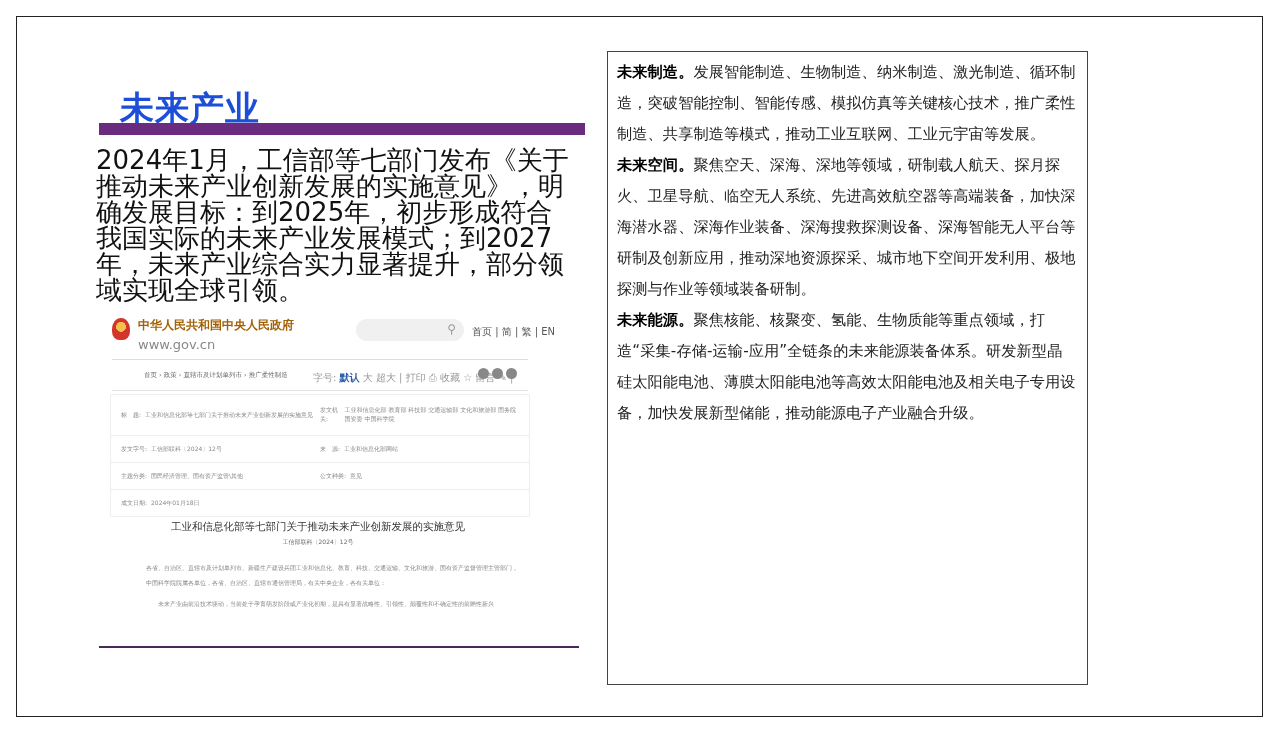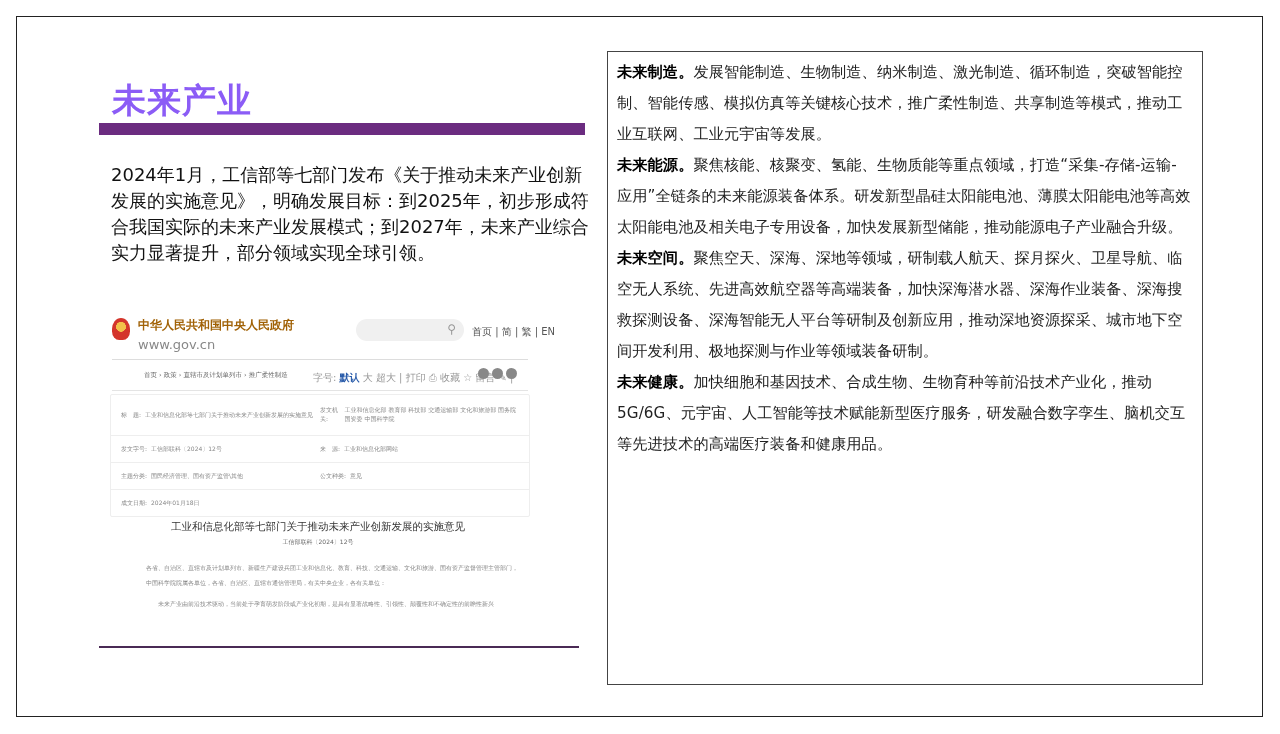--- a/index.html
+++ b/index.html
@@ -1,24 +1,24 @@
 <!DOCTYPE html>
 <html><head>
 <meta charset="utf-8">
 <style>
   html, body { margin: 0; padding: 0; background: #ffffff; }
   body { width: 1280px; height: 734px; position: relative; overflow: hidden;
          font-family: "DejaVu Sans", "Liberation Sans", sans-serif; }
   .frame { position: absolute; left: 16px; top: 16px; width: 1247px; height: 701px;
            border: 1.5px solid #222; box-sizing: border-box; background: #fff; }
   .title { position: absolute; left: 104px; top: 70px; font-size: 34px; font-weight: bold;
-           color: #8b5cf6; letter-spacing: 1px; margin: 8px; }
+           color: #1d4ed8; letter-spacing: 1px; margin: 16px; }
   .purple-bar { position: absolute; left: 99px; top: 123px; width: 486px; height: 12px; background: #6B2C80; }
-  .intro { position: absolute; left: 95px; top: 146px; width: 480px; font-size: 18px; line-height: 26px;
-           color: #111; margin: 16px; }
+  .intro { position: absolute; left: 95px; top: 146px; width: 480px; font-size: 26px; line-height: 26px;
+           color: #111; margin: 1px; }
   .bottom-rule { position: absolute; left: 99px; top: 646px; width: 480px; height: 2px; background: #4a2a55; }
 
   
   .gov { position: absolute; left: 108px; top: 310px; width: 420px; height: 320px; background: #fff; color: #999; font-size: 7px; }
   .gov-header { position: absolute; left: 0; top: 0; width: 420px; height: 40px; }
   .emblem { position: absolute; left: 4px; top: 8px; width: 18px; height: 22px; border-radius: 50% 50% 40% 40%;
             background: radial-gradient(circle at 50% 40%, #f2c14a 0 30%, #d4352b 32% 100%); }
   .gov-name { position: absolute; left: 30px; top: 7px; font-size: 12px; font-weight: bold; color: #a16207; white-space: nowrap; }
   .gov-url { position: absolute; left: 30px; top: 27px; font-size: 13px; color: #888; }
   .gov-search { position: absolute; left: 248px; top: 9px; width: 108px; height: 22px; border-radius: 11px; background: #f0f0f0; }
@@ -38,21 +38,21 @@
   .meta-cell { flex: 1; display: flex; gap: 4px; }
   .doc-title { position: absolute; left: 0; top: 210px; width: 420px; text-align: center; font-family: "DejaVu Serif", serif;
                font-size: 10.5px; color: #333; }
   .doc-no { position: absolute; left: 0; top: 228px; width: 420px; text-align: center; font-size: 6px; color: #666; }
   .doc-body { position: absolute; left: 38px; top: 250px; width: 374px; font-family: "DejaVu Serif", serif; font-size: 6px;
               line-height: 15px; color: #888; }
   .doc-body p { margin: 0 0 6px 0; }
   .doc-body p.indent { text-indent: 12px; }
 
   
-  .panel { position: absolute; left: 607px; top: 51px; width: 596px; height: 634px; border: 1.5px solid #444;
+  .panel { position: absolute; left: 607px; top: 51px; width: 481px; height: 634px; border: 1.5px solid #444;
            box-sizing: border-box; padding: 5px 10px 0 9px; }
   .section { font-size: 15.2px; line-height: 31px; color: #222; margin: 0; letter-spacing: 0.1px; }
   .section .hd { font-weight: bold; color: #000; }
 </style>
 </head>
 <body>
 
 <div class="frame"></div>
 
 <h1 class="title">未来产业</h1>
@@ -134,16 +134,15 @@
   <div class="doc-body">
     <p>各省、自治区、直辖市及计划单列市、新疆生产建设兵团工业和信息化、教育、科技、交通运输、文化和旅游、国有资产监督管理主管部门，中国科学院院属各单位，各省、自治区、直辖市通信管理局，有关中央企业，各有关单位：</p>
     <p class="indent">未来产业由前沿技术驱动，当前处于孕育萌发阶段或产业化初期，是具有显著战略性、引领性、颠覆性和不确定性的前瞻性新兴</p>
   </div>
 </div>
 
 <div class="bottom-rule"></div>
 
 <div class="panel">
   <p class="section"><span class="hd">未来制造。</span><span>发展智能制造、生物制造、纳米制造、激光制造、循环制造，突破智能控制、智能传感、模拟仿真等关键核心技术，推广柔性制造、共享制造等模式，推动工业互联网、工业元宇宙等发展。</span></p>
+  <p class="section"><span class="hd">未来空间。</span><span>聚焦空天、深海、深地等领域，研制载人航天、探月探火、卫星导航、临空无人系统、先进高效航空器等高端装备，加快深海潜水器、深海作业装备、深海搜救探测设备、深海智能无人平台等研制及创新应用，推动深地资源探采、城市地下空间开发利用、极地探测与作业等领域装备研制。</span></p>
   <p class="section"><span class="hd">未来能源。</span><span>聚焦核能、核聚变、氢能、生物质能等重点领域，打造“采集-存储-运输-应用”全链条的未来能源装备体系。研发新型晶硅太阳能电池、薄膜太阳能电池等高效太阳能电池及相关电子专用设备，加快发展新型储能，推动能源电子产业融合升级。</span></p>
-  <p class="section"><span class="hd">未来空间。</span><span>聚焦空天、深海、深地等领域，研制载人航天、探月探火、卫星导航、临空无人系统、先进高效航空器等高端装备，加快深海潜水器、深海作业装备、深海搜救探测设备、深海智能无人平台等研制及创新应用，推动深地资源探采、城市地下空间开发利用、极地探测与作业等领域装备研制。</span></p>
-  <p class="section"><span class="hd">未来健康。</span><span>加快细胞和基因技术、合成生物、生物育种等前沿技术产业化，推动5G/6G、元宇宙、人工智能等技术赋能新型医疗服务，研发融合数字孪生、脑机交互等先进技术的高端医疗装备和健康用品。</span></p>
 </div>
 
 </body></html>

